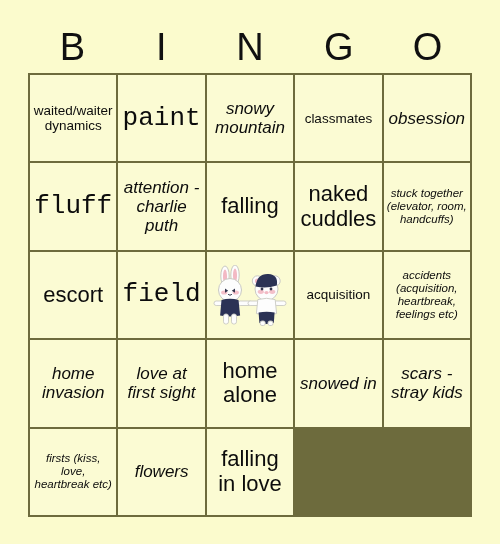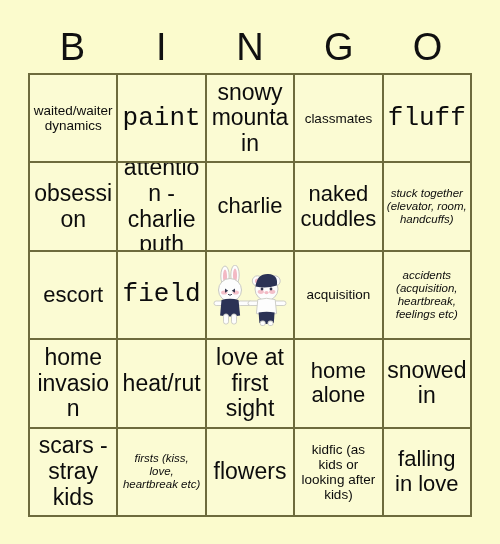--- a/index.html
+++ b/index.html
@@ -70,21 +70,21 @@
   .cell-text {
     display: block;
     color: #0c0c0c;
     line-height: 1.12;
     width: 100%;
     word-wrap: break-word;
     font-family: "Liberation Sans", sans-serif;
   }
   .sz-xl  { font-size: 26px; font-family: Liberation Mono, monospace; }
   .sz-lg  { font-size: 22px; }
-  .sz-md  { font-size: 23px; }
+  .sz-md  { font-size: 17px; font-style: italic; }
   .sz-sm  { font-size: 13.5px; }
   .sz-xs  { font-size: 11.5px; font-style: italic; }
 
   .free-cell { padding: 0; }
   .free-art {
     width: 100%;
     height: 100%;
     display: flex;
     align-items: flex-end;
     justify-content: center;
@@ -113,30 +113,30 @@
       <div class="cell">
         <span class="cell-text sz-xl">paint</span>
       </div>
       <div class="cell">
         <span class="cell-text sz-md">snowy mountain</span>
       </div>
       <div class="cell">
         <span class="cell-text sz-sm">classmates</span>
       </div>
       <div class="cell">
+        <span class="cell-text sz-md">obsession</span>
+      </div>
+      <div class="cell">
         <span class="cell-text sz-xl">fluff</span>
       </div>
       <div class="cell">
-        <span class="cell-text sz-md">obsession</span>
-      </div>
-      <div class="cell">
         <span class="cell-text sz-md">attention - charlie puth</span>
       </div>
       <div class="cell">
-        <span class="cell-text sz-lg">charlie</span>
+        <span class="cell-text sz-lg">falling</span>
       </div>
       <div class="cell">
         <span class="cell-text sz-lg">naked cuddles</span>
       </div>
       <div class="cell">
         <span class="cell-text sz-xs">stuck together (elevator, room, handcuffs)</span>
       </div>
       <div class="cell">
         <span class="cell-text sz-lg">escort</span>
       </div>
@@ -198,41 +198,35 @@
       <div class="cell">
         <span class="cell-text sz-sm">acquisition</span>
       </div>
       <div class="cell">
         <span class="cell-text sz-xs">accidents (acquisition, heartbreak, feelings etc)</span>
       </div>
       <div class="cell">
         <span class="cell-text sz-md">home invasion</span>
       </div>
       <div class="cell">
-        <span class="cell-text sz-md">heat/rut</span>
-      </div>
-      <div class="cell">
         <span class="cell-text sz-md">love at first sight</span>
       </div>
       <div class="cell">
         <span class="cell-text sz-lg">home alone</span>
       </div>
       <div class="cell">
         <span class="cell-text sz-md">snowed in</span>
       </div>
       <div class="cell">
         <span class="cell-text sz-md">scars - stray kids</span>
       </div>
       <div class="cell">
         <span class="cell-text sz-xs">firsts (kiss, love, heartbreak etc)</span>
       </div>
       <div class="cell">
         <span class="cell-text sz-md">flowers</span>
       </div>
       <div class="cell">
-        <span class="cell-text sz-sm">kidfic (as kids or looking after kids)</span>
-      </div>
-      <div class="cell">
         <span class="cell-text sz-lg">falling in love</span>
       </div>
     </div>
 
 </div>
 
 </body></html>

